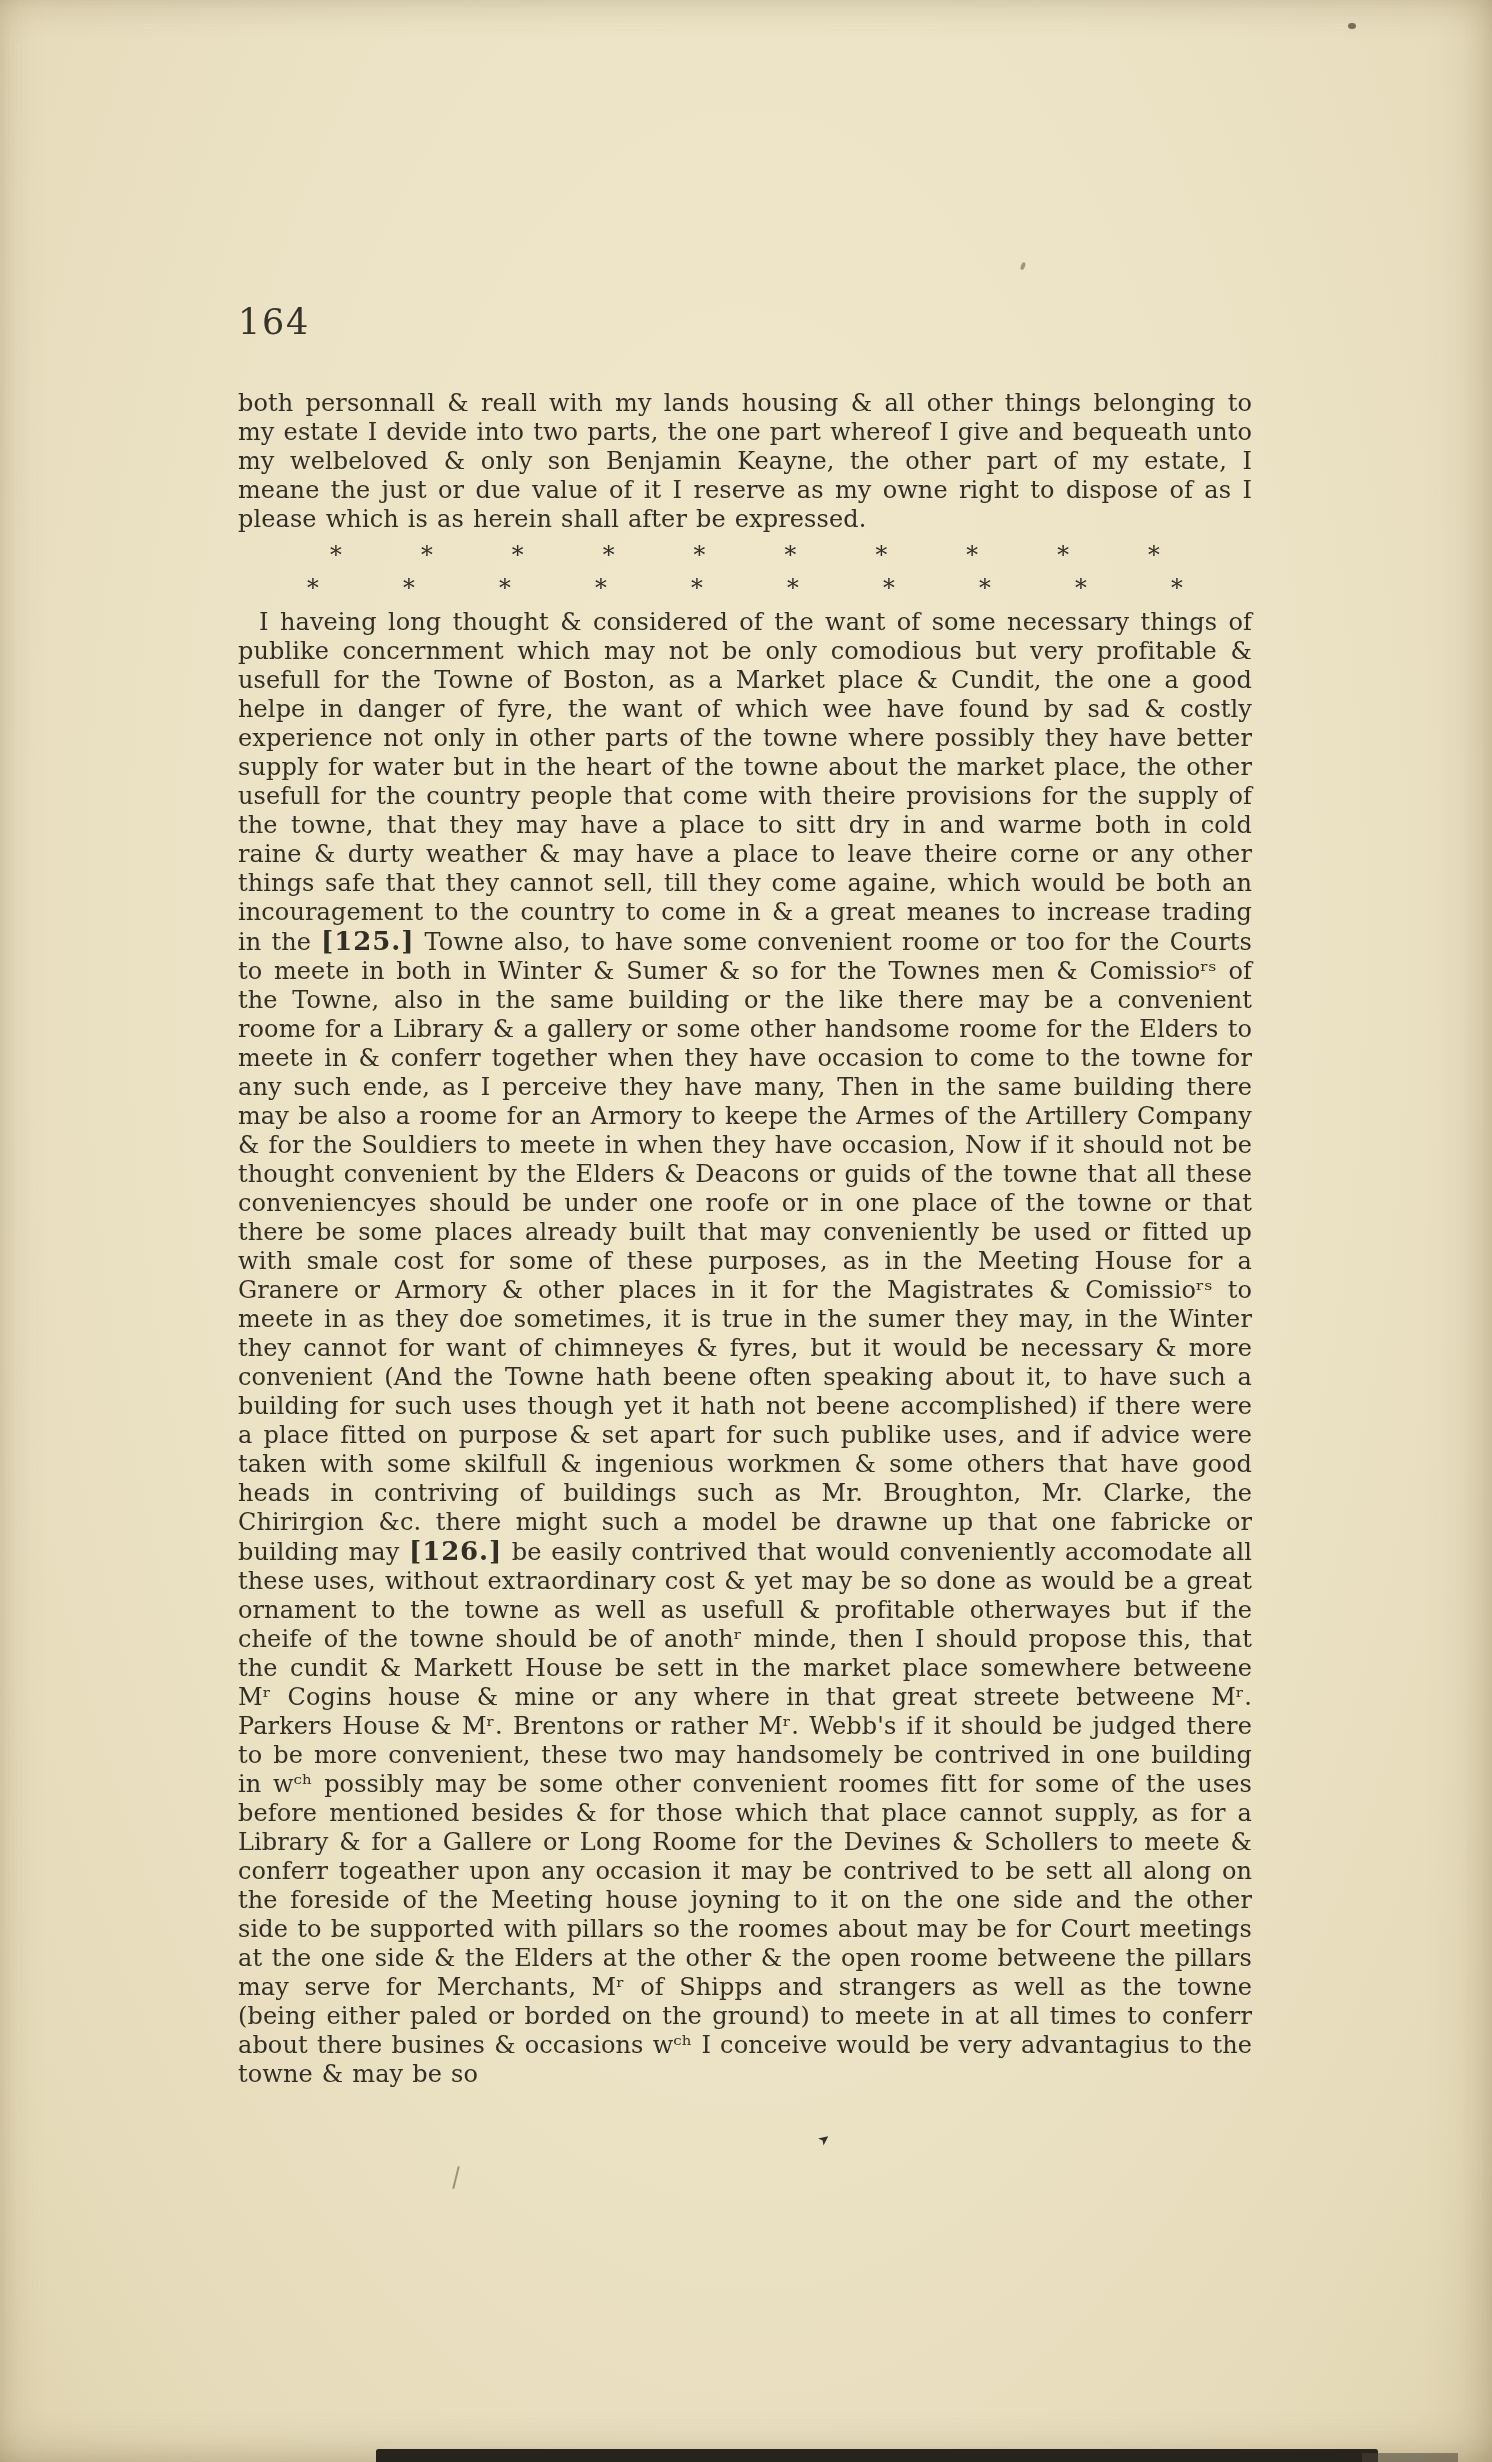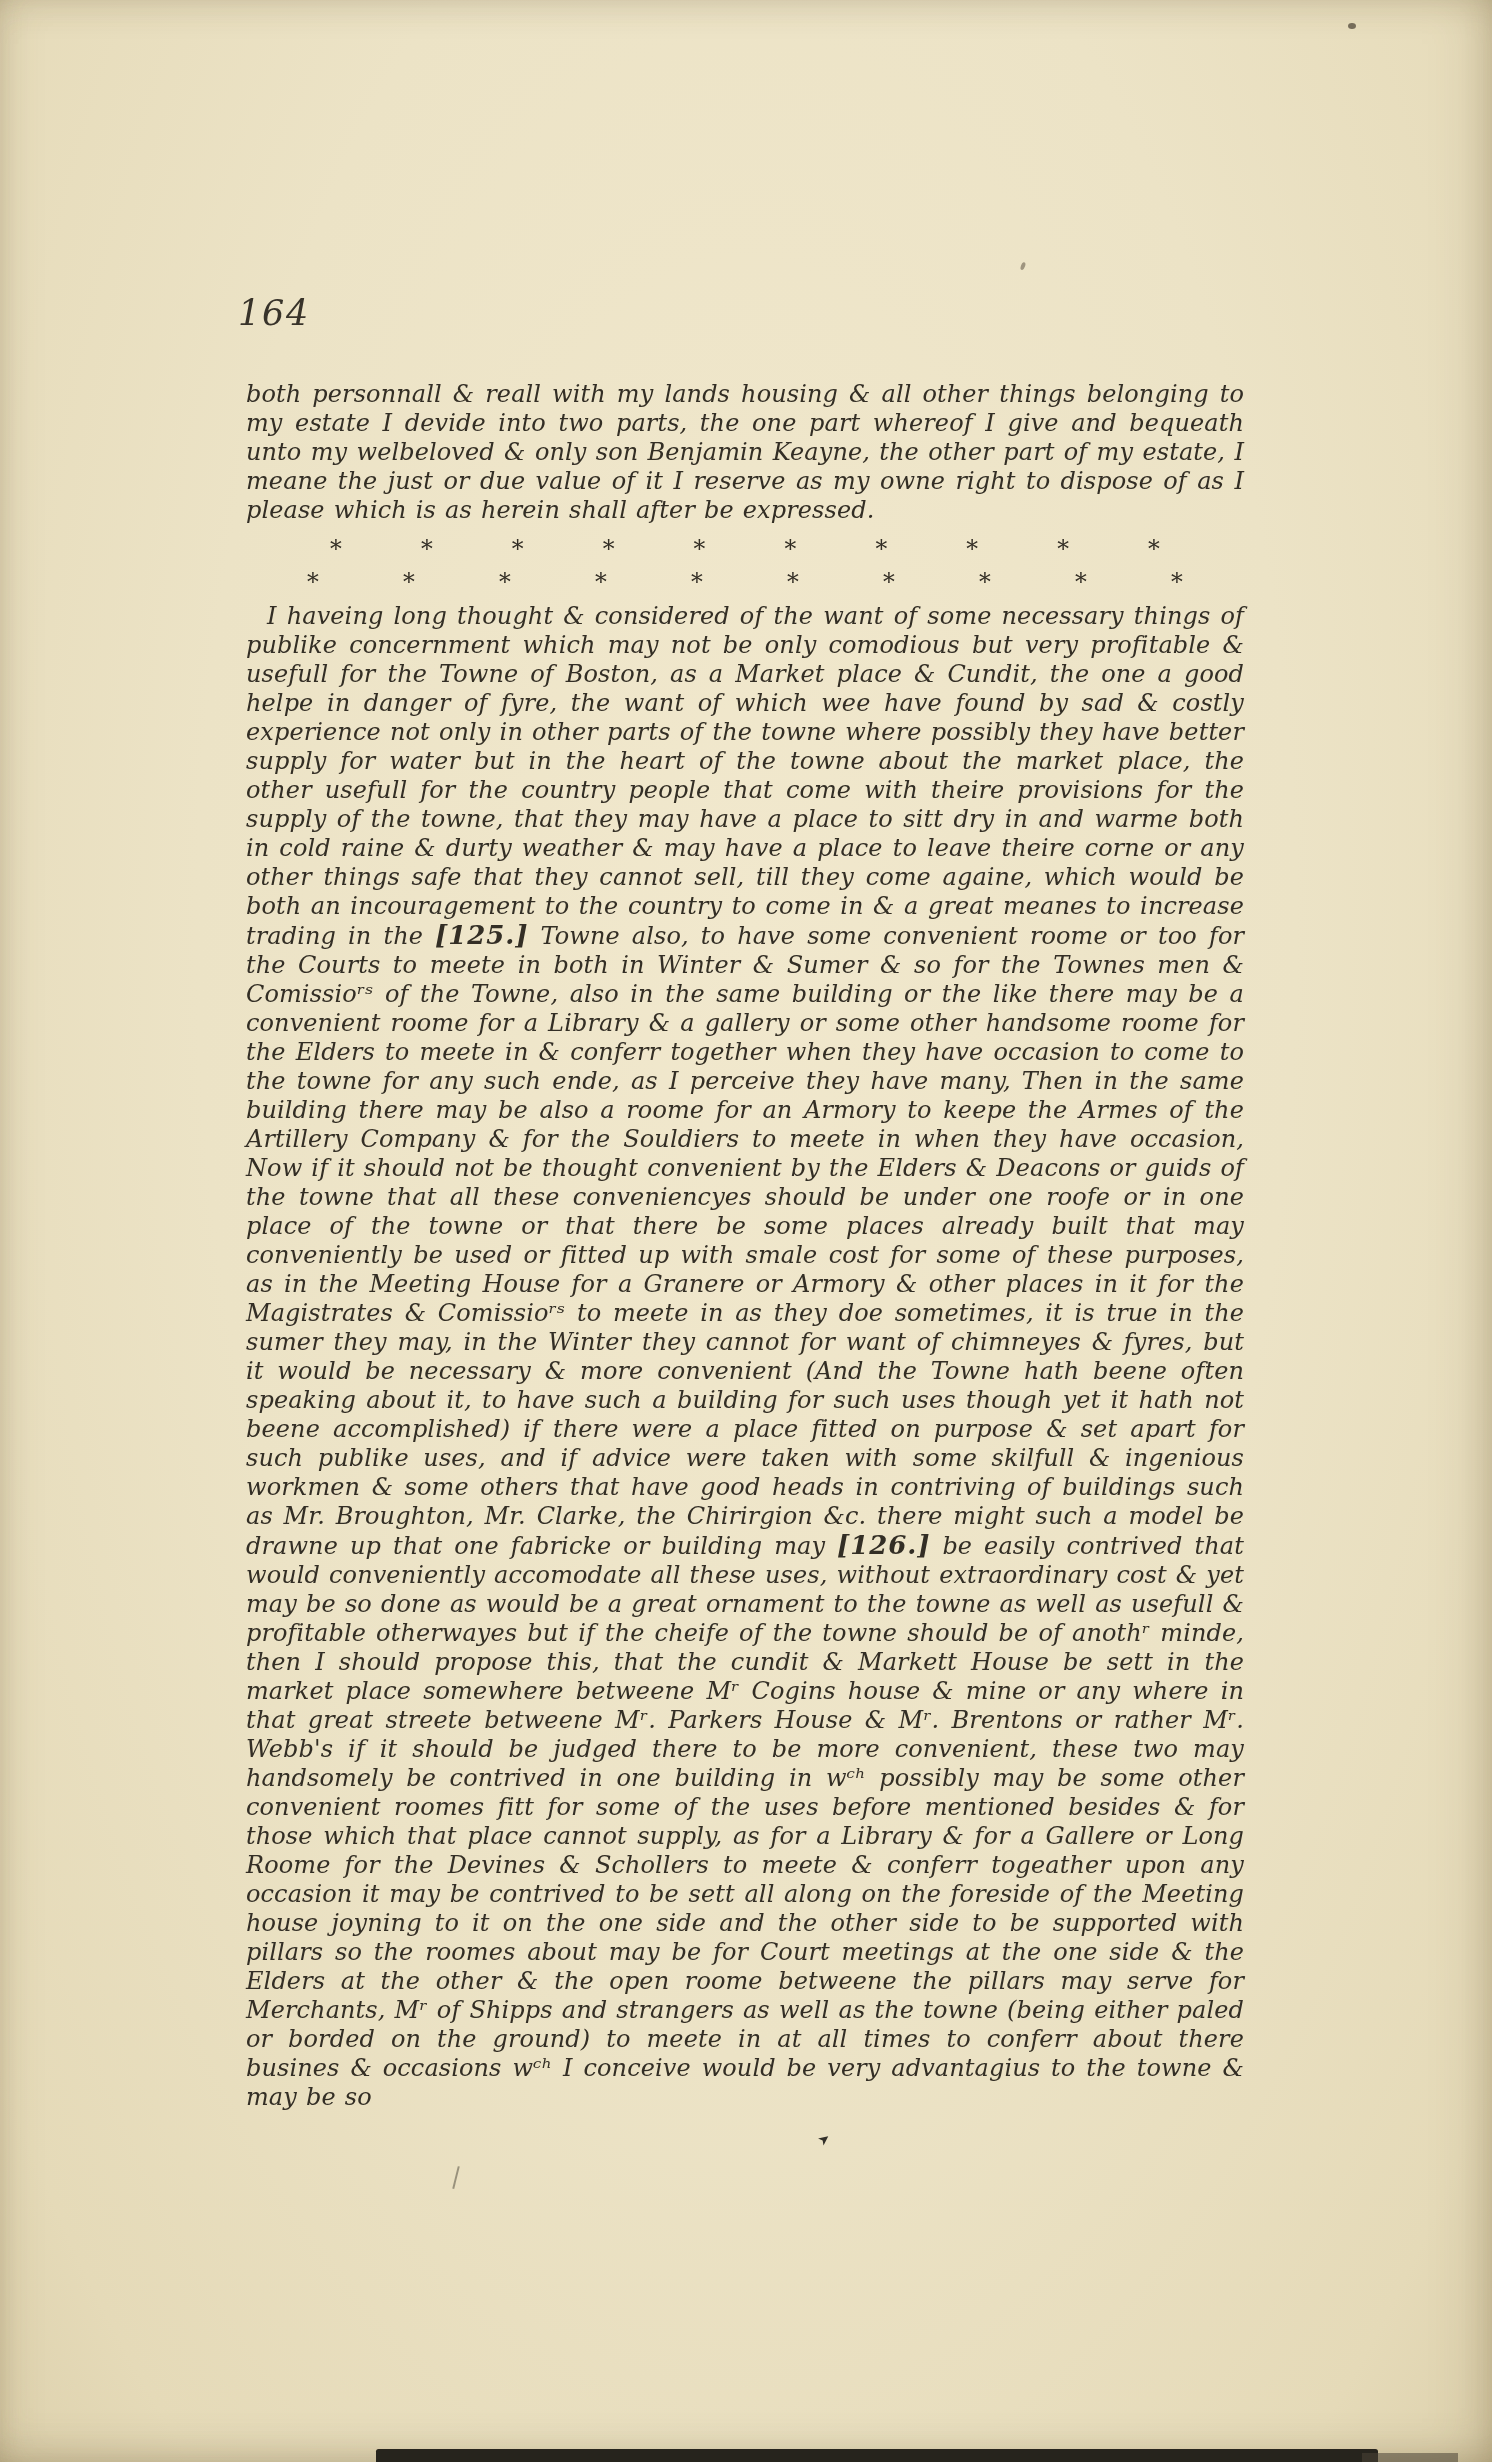--- a/index.html
+++ b/index.html
@@ -17,24 +17,23 @@
     background: radial-gradient(ellipse at 50% 38%, #f1e8cd 0%, #ece3c6 52%, #e5dab8 88%, #ddd1ad 100%);
     box-shadow:
       inset -26px 0 61px -28px rgba(110, 92, 55, 0.38),
       inset 22px 0 52px -31px rgba(110, 92, 55, 0.25),
       inset 0 -21px 48px -24.5px rgba(110, 92, 55, 0.35),
       inset 0 17.5px 44px -26px rgba(110, 92, 55, 0.18);
   }
   .content {
     position: absolute;
     left: 238px;
-    top: 286px;
+    top: 295px;
     width: 1014px;
     color: #332e25;
-    font-style: italic;
   }
   .header {
     position: relative;
     height: 45px;
     margin-bottom: 49px;
   }
   .page-number {
     position: absolute;
     left: 0;
     bottom: -1.7px;
@@ -54,21 +53,21 @@
     white-space: nowrap;
   }
   .body-text {
     font-size: 24px;
     line-height: 29px;
     text-align: justify;
     letter-spacing: 0.1px;
     word-spacing: 1.3px;
   }
   .para {
-    margin: 8px;
+    margin: 0;
     text-align: justify;
   }
   .asterisks {
     text-align: justify;
     text-align-last: justify;
     -moz-text-align-last: justify;
     height: 33px;
     line-height: 33px;
     font-size: 23.6px;
     overflow: hidden;

